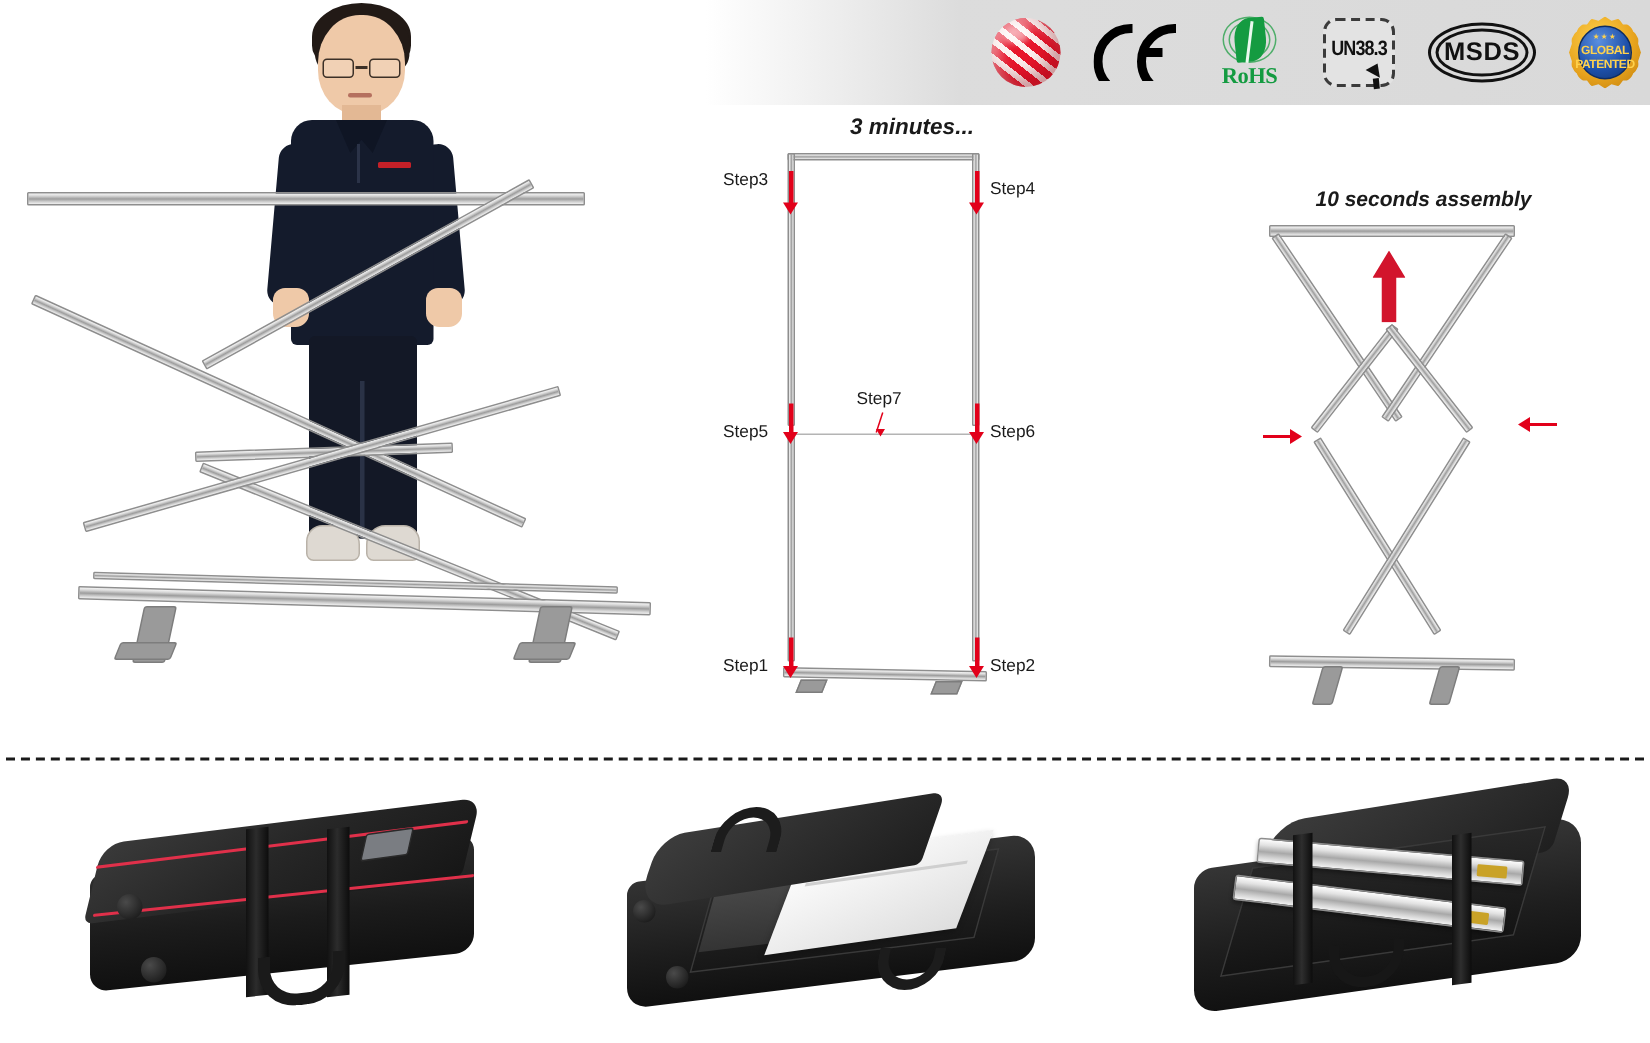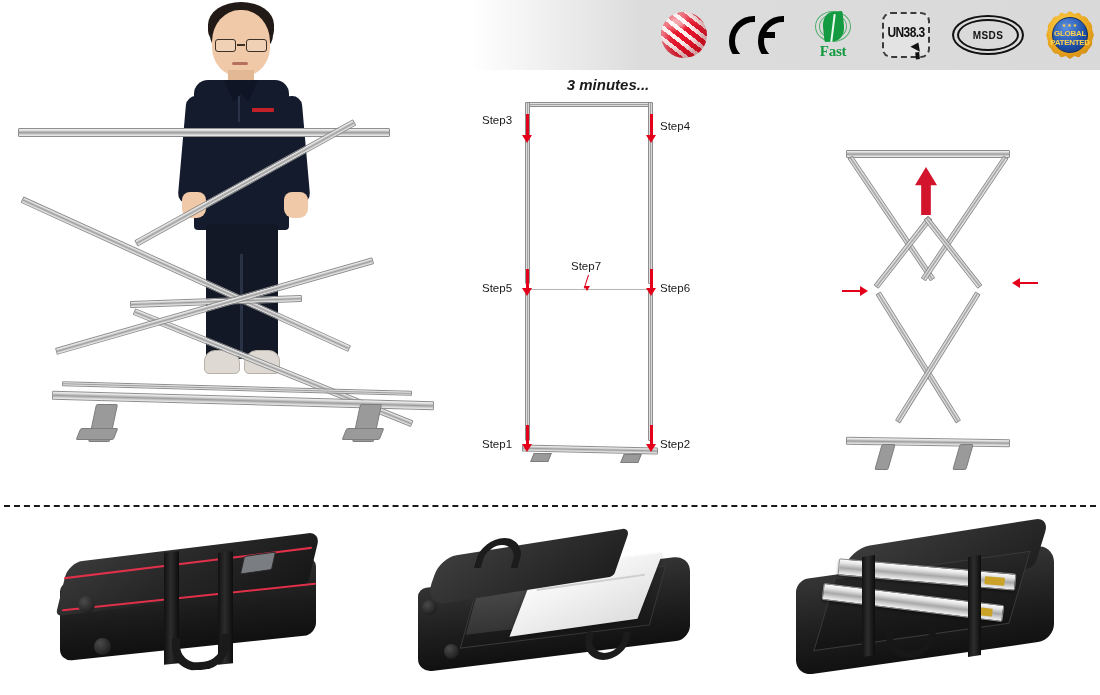--- a/index.html
+++ b/index.html
@@ -121,21 +121,21 @@
     display: flex; align-items: center; justify-content: center;
   }
   .msds-badge .o1 {
     position: absolute; inset: 0; border: 2.4px solid #111; border-radius: 50%;
   }
   .msds-badge .o2 {
     position: absolute; left: 5px; top: 4px; right: 5px; bottom: 4px;
     border: 2.2px solid #111; border-radius: 50%;
   }
   .msds-badge .m-txt {
-    position: relative; font-weight: bold; font-size: 10px; color: #111;
+    position: relative; font-weight: bold; font-size: 17px; color: #111;
     letter-spacing: 0.4px;
   }
 
   
   .gp-badge { width: 48px; height: 48px; position: relative; }
   .gp-badge .gear {
     position: absolute; inset: 0; border-radius: 50%;
     background: radial-gradient(circle at 40% 32%, #ffd24d 0%, #e8a41e 55%, #c07d0b 100%);
     clip-path: polygon(
       50% 0%, 59% 6%, 69% 3%, 75% 11%, 86% 11%, 89% 21%, 97% 27%, 96% 38%,
@@ -510,21 +510,21 @@
         <div class="c-arc"></div>
         <div class="e-arc"></div>
       </div>
 
       <div class="cert">
         <div class="rohs-badge">
           <div class="ring"></div>
             <div class="ring2"></div>
           <div class="leaf"></div>
           <div class="vein"></div>
-          <div class="rohs-txt">Fast</div>
+          <div class="rohs-txt">RoHS</div>
         </div>
       </div>
 
       <div class="cert">
         <div class="un-badge">
           <div class="un-txt">UN38.3</div>
           <div class="cursor"></div>
         </div>
       </div>
 
@@ -658,20 +658,21 @@
 
     <div class="step-lab" style="left:190px; top:366px;">Step2</div>
     <div class="red-arrow-down" style="left:176px; top:353px; height:20px;">
         <div class="shaft"></div>
         <div class="head"></div>
       </div>
   </div>
 
 
   <div class="right-panel">
+    <div class="seconds">10 seconds assembly</div>
 
     <div>
 
       <div class="bar" style="left:26px; top:78px; width:164px; height:8px;"></div>
 
       <div class="bar" style="left:30px; top:82px; width:148px; height:6px; transform: rotate(56deg); transform-origin: left center;"></div>
 
       <div class="bar" style="left:186px; top:82px; width:148px; height:6px; transform: rotate(124deg); transform-origin: left center;"></div>
 
       <div class="bar" style="left:56px; top:212px; width:88px; height:6px; transform: rotate(-52deg); transform-origin: left center;"></div>

